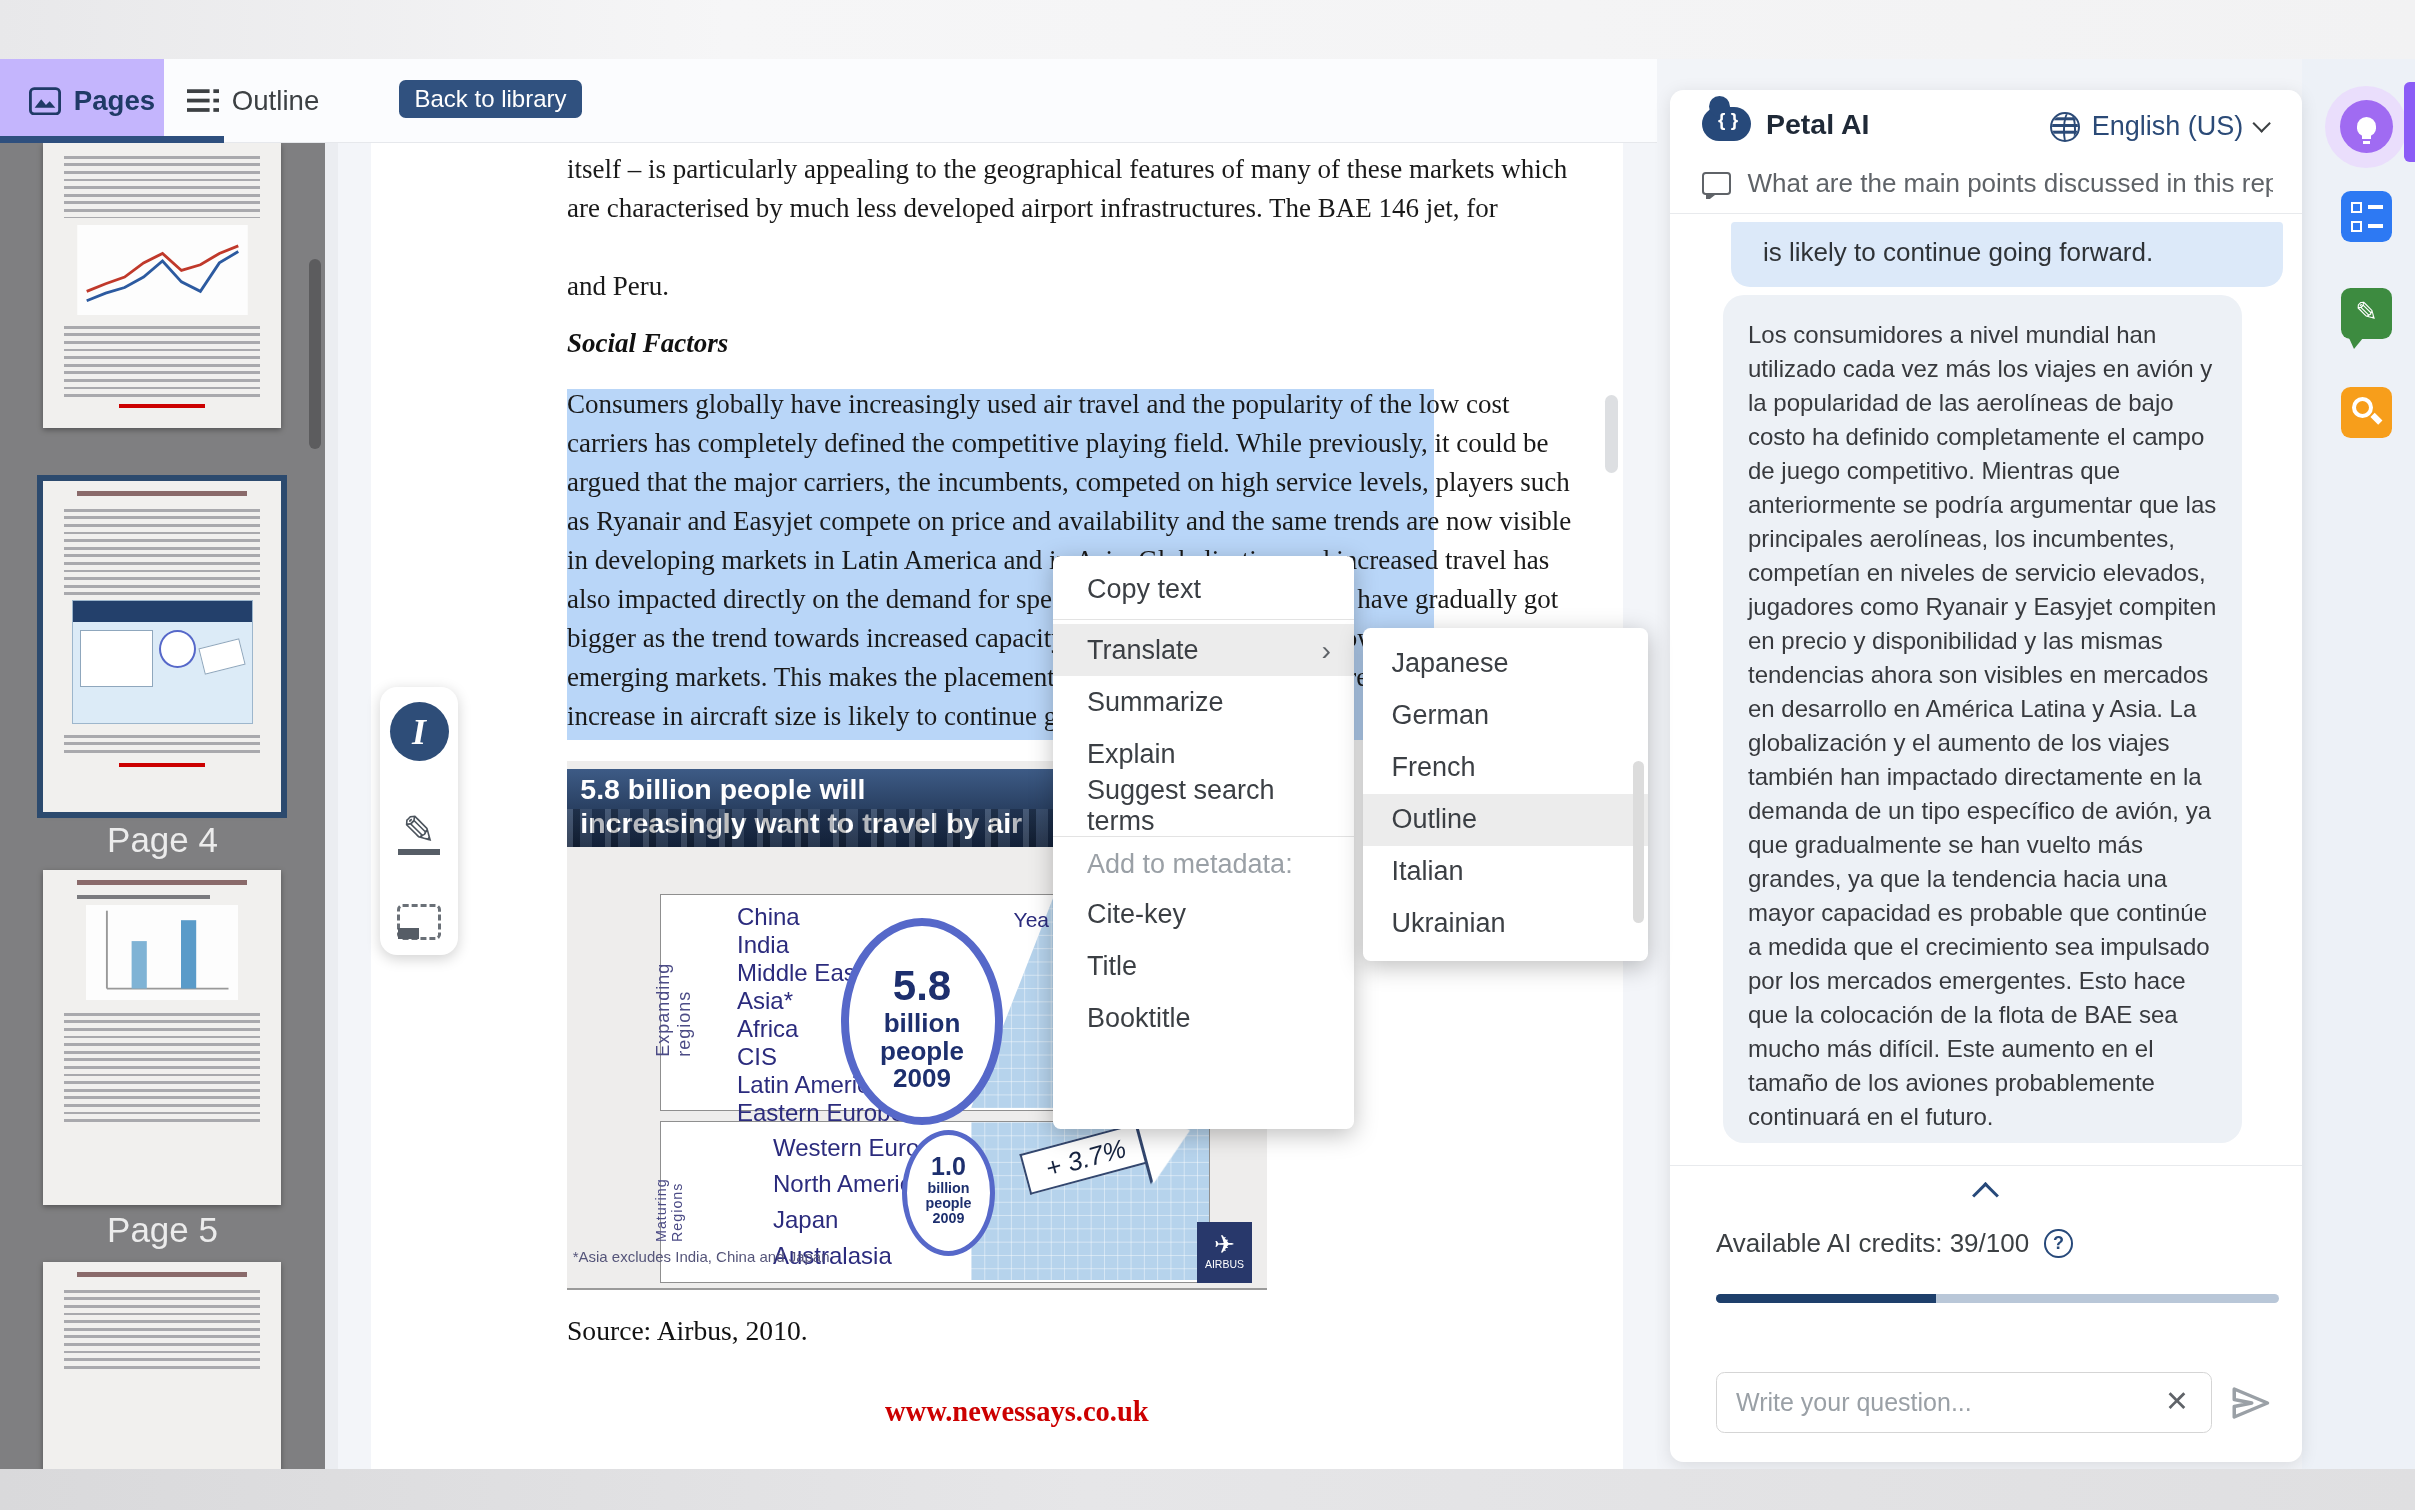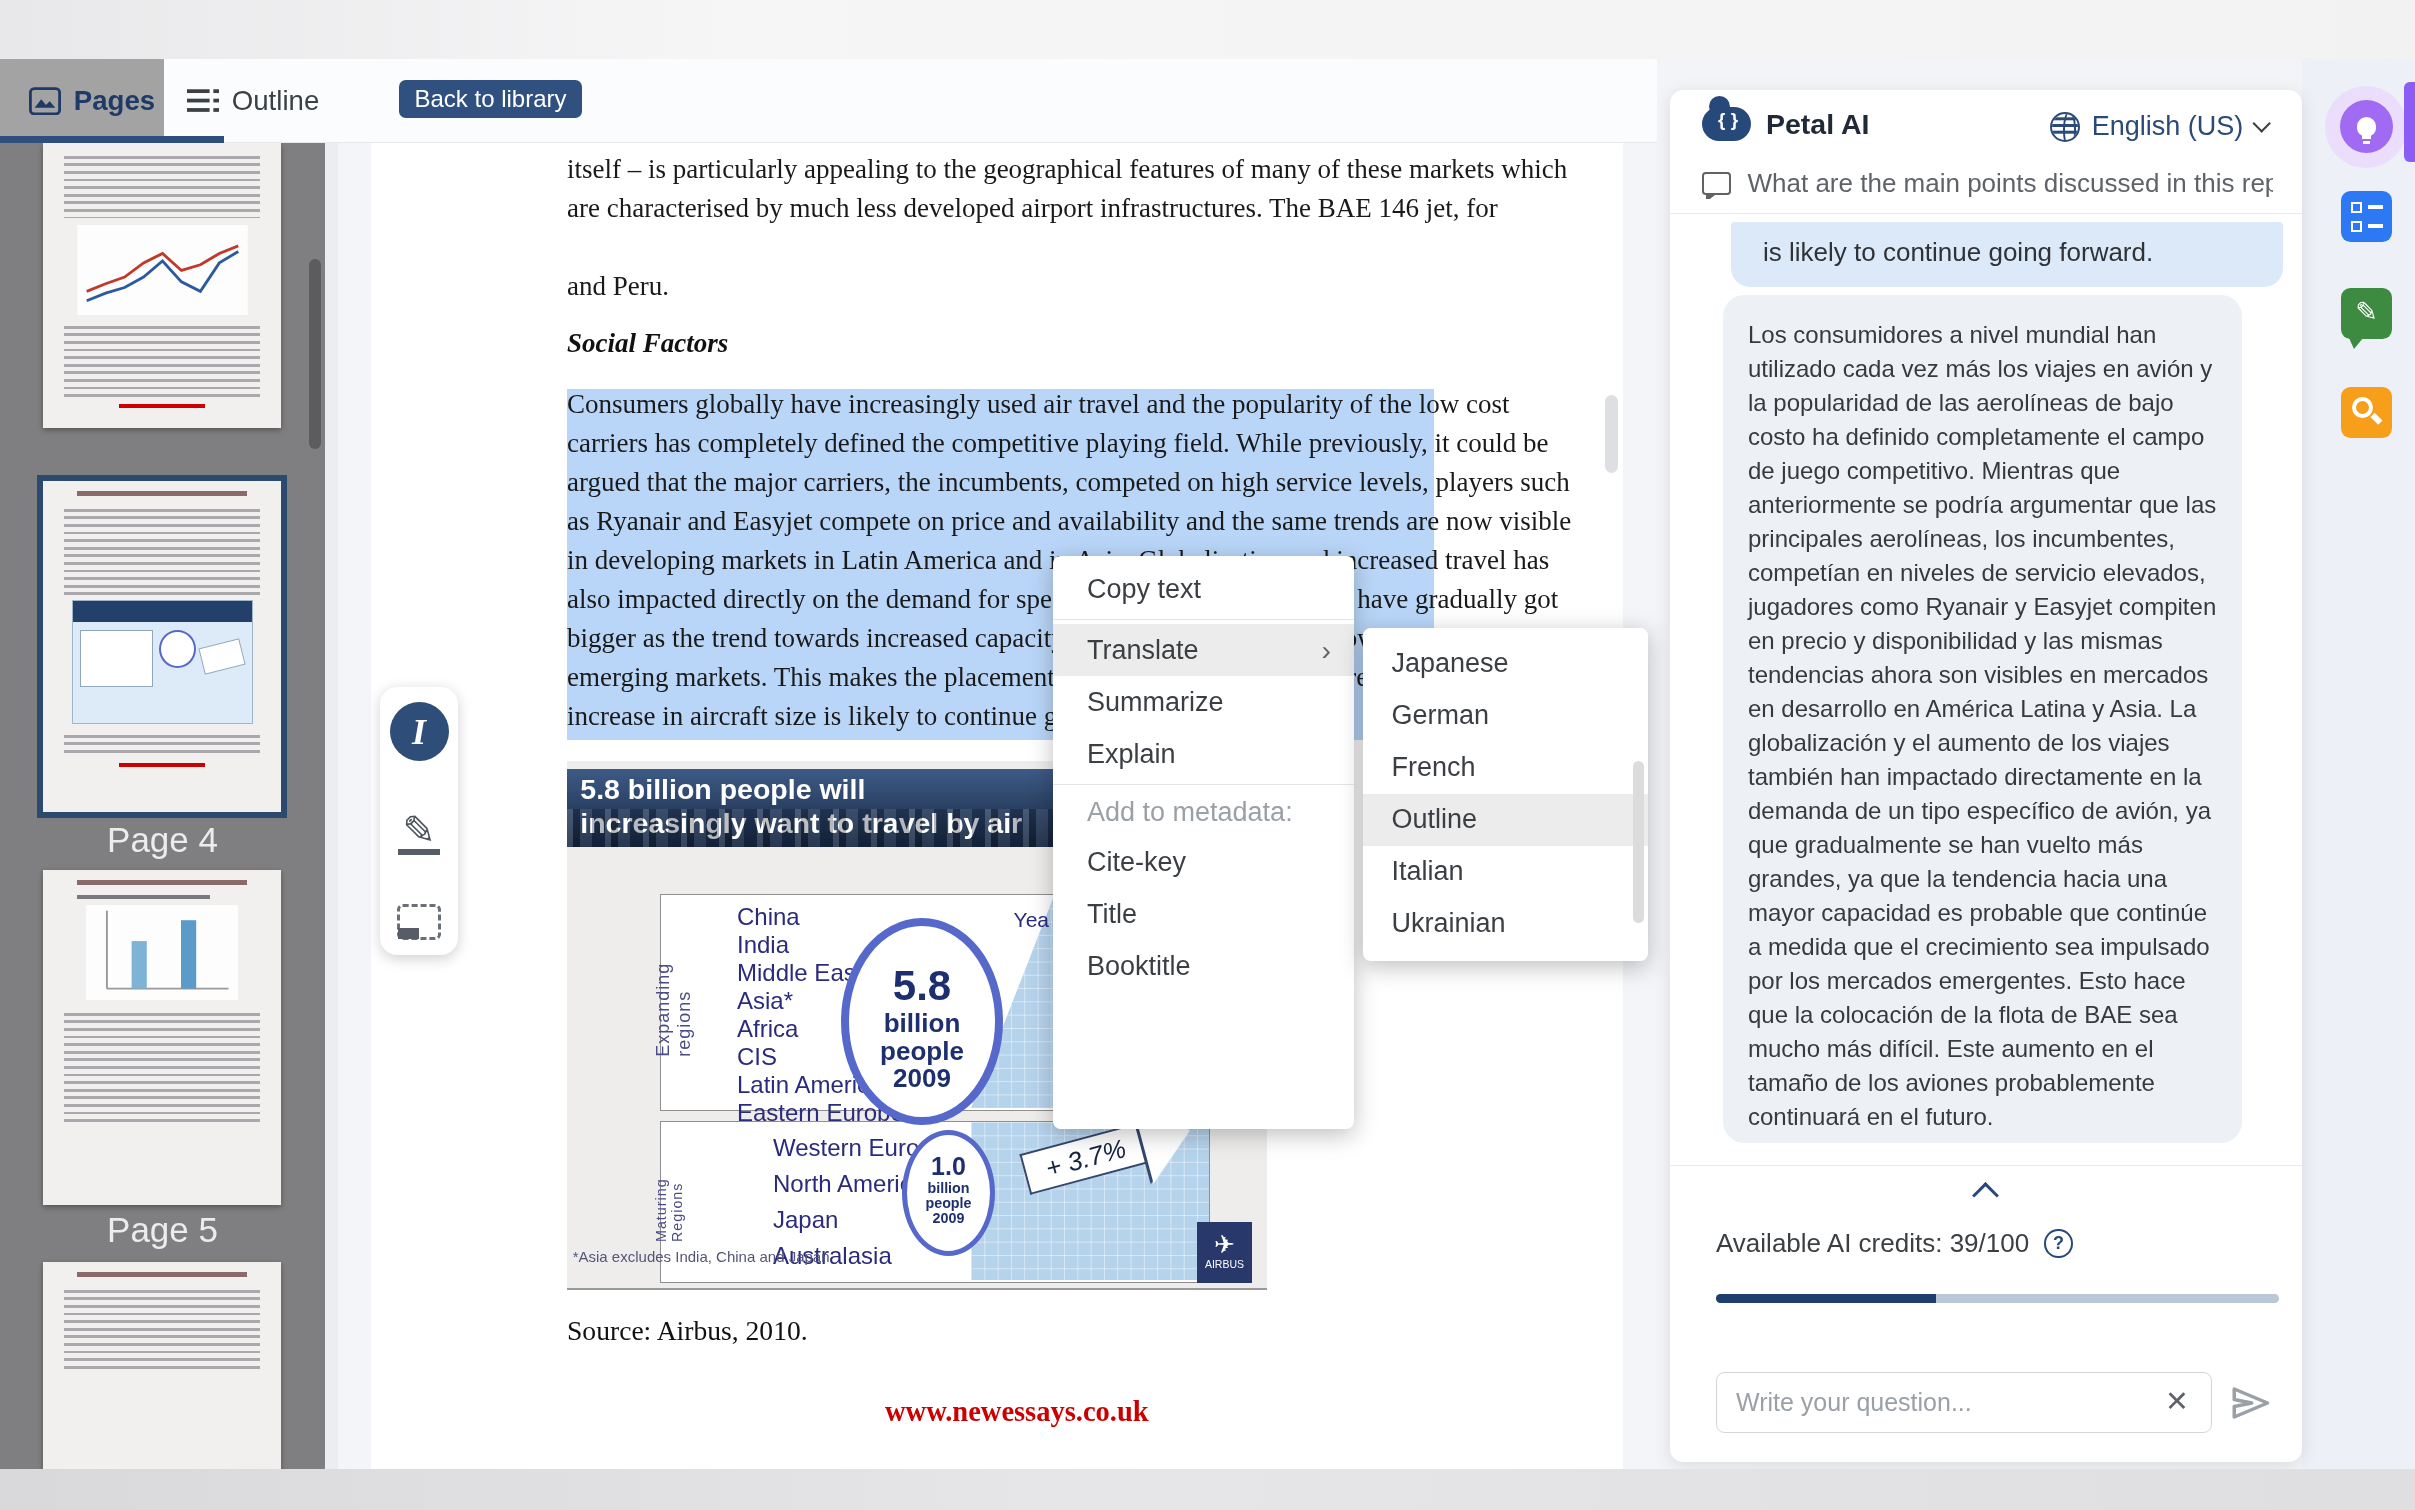--- a/index.html
+++ b/index.html
@@ -7,21 +7,21 @@
   .stage { position:relative; width:2416px; height:1510px; overflow:hidden; background:#f2f4f8; }
   .abs { position:absolute; }
 
   
   .top-band { left:0; top:0; width:2416px; height:59px; background:linear-gradient(90deg,#e8e8ea,#f6f6f7 30%,#f2f2f3); }
   .bottom-band { left:0; top:1469px; width:2416px; height:41px; background:linear-gradient(90deg,#d9d9db,#e6e6e8 45%,#dfdfe1); z-index:60; }
 
   
   .toolbar { left:0; top:59px; width:1657px; height:84px; background:#fbfcfe; border-bottom:1px solid #e6e8ec; z-index:10; }
   .tab { position:absolute; top:0; height:84px; display:flex; align-items:center; gap:13.3px; font-size:27.6px; color:#202124; }
-  .tab-pages { left:0; width:164px; padding-left:28.5px; background:#a3a3a3; color:#1f3a66; font-weight:bold; }
+  .tab-pages { left:0; width:164px; padding-left:28.5px; background:#c4b5fd; color:#1f3a66; font-weight:bold; }
   .tab-outline { left:177px; padding-left:9.5px; color:#3c4043; }
   .active-underline { left:0; top:136px; width:224px; height:6.7px; background:#2e4f7e; z-index:11; }
   .btn-back { left:399px; top:80px; width:183px; height:38px; background:#30517f; color:#fff; border:none; border-radius:6.7px; font-size:24px; font-family:inherit; z-index:11; }
   .doc-title { left:609px; top:92px; width:647px; font-size:26px; font-style:italic; color:#6d7076; white-space:nowrap; }
   .nav-chev { font-size:36px; color:#9aa0a6; line-height:1; }
   .page-input { left:1434px; top:84px; width:99px; height:48px; border:1.9px solid #c3c7cc; background:#fff; text-align:center; font-size:27px; color:#202124; font-family:inherit; }
   .of-label { left:1548px; top:94px; font-size:27px; color:#202124; }
 
   
   .sidebar { left:0; top:143px; width:325px; height:1368px; background:#7f7f81; z-index:5; }
@@ -306,20 +306,23 @@
     <div class="menu-item active">
         <span>Translate</span>
         <span class="sub-arrow">›</span>
       </div>
     <div class="menu-item">
         <span>Summarize</span>
       </div>
     <div class="menu-item">
         <span>Explain</span>
       </div>
+    <div class="menu-item">
+        <span>Suggest search terms</span>
+      </div>
     <div class="menu-sep"></div>
     <div class="menu-label">Add to metadata:</div>
     <div class="menu-item">
         <span>Cite-key</span>
       </div>
     <div class="menu-item">
         <span>Title</span>
       </div>
     <div class="menu-item">
         <span>Booktitle</span>

